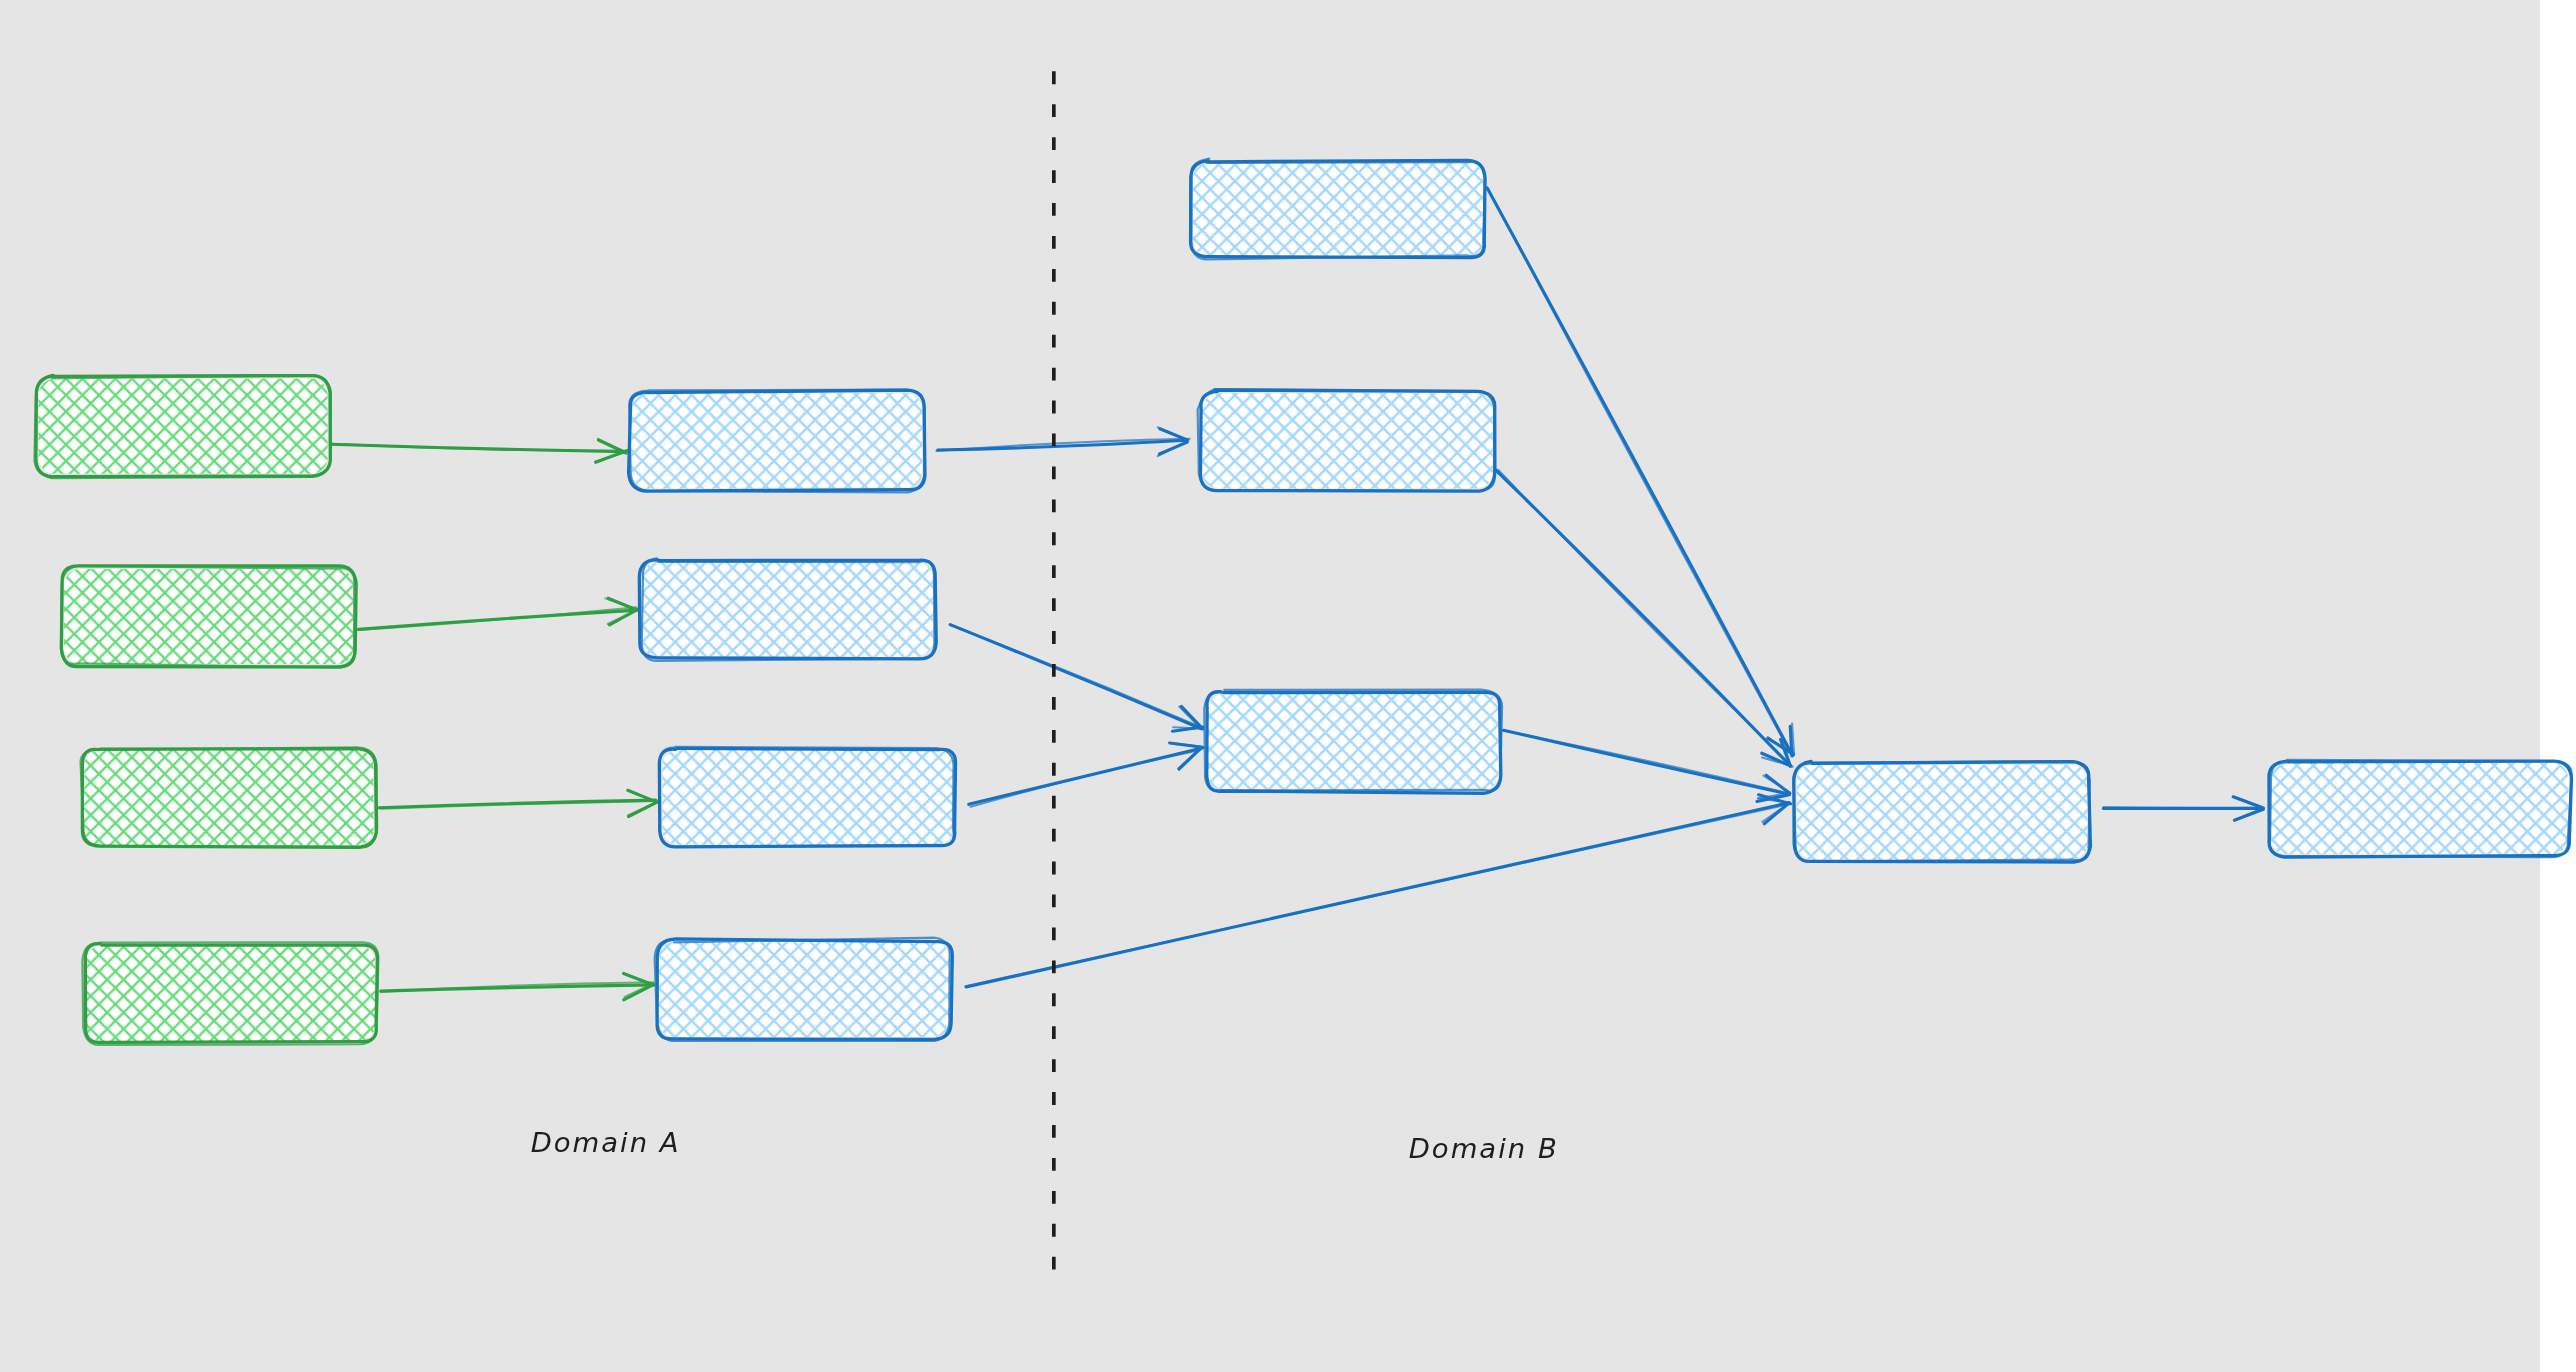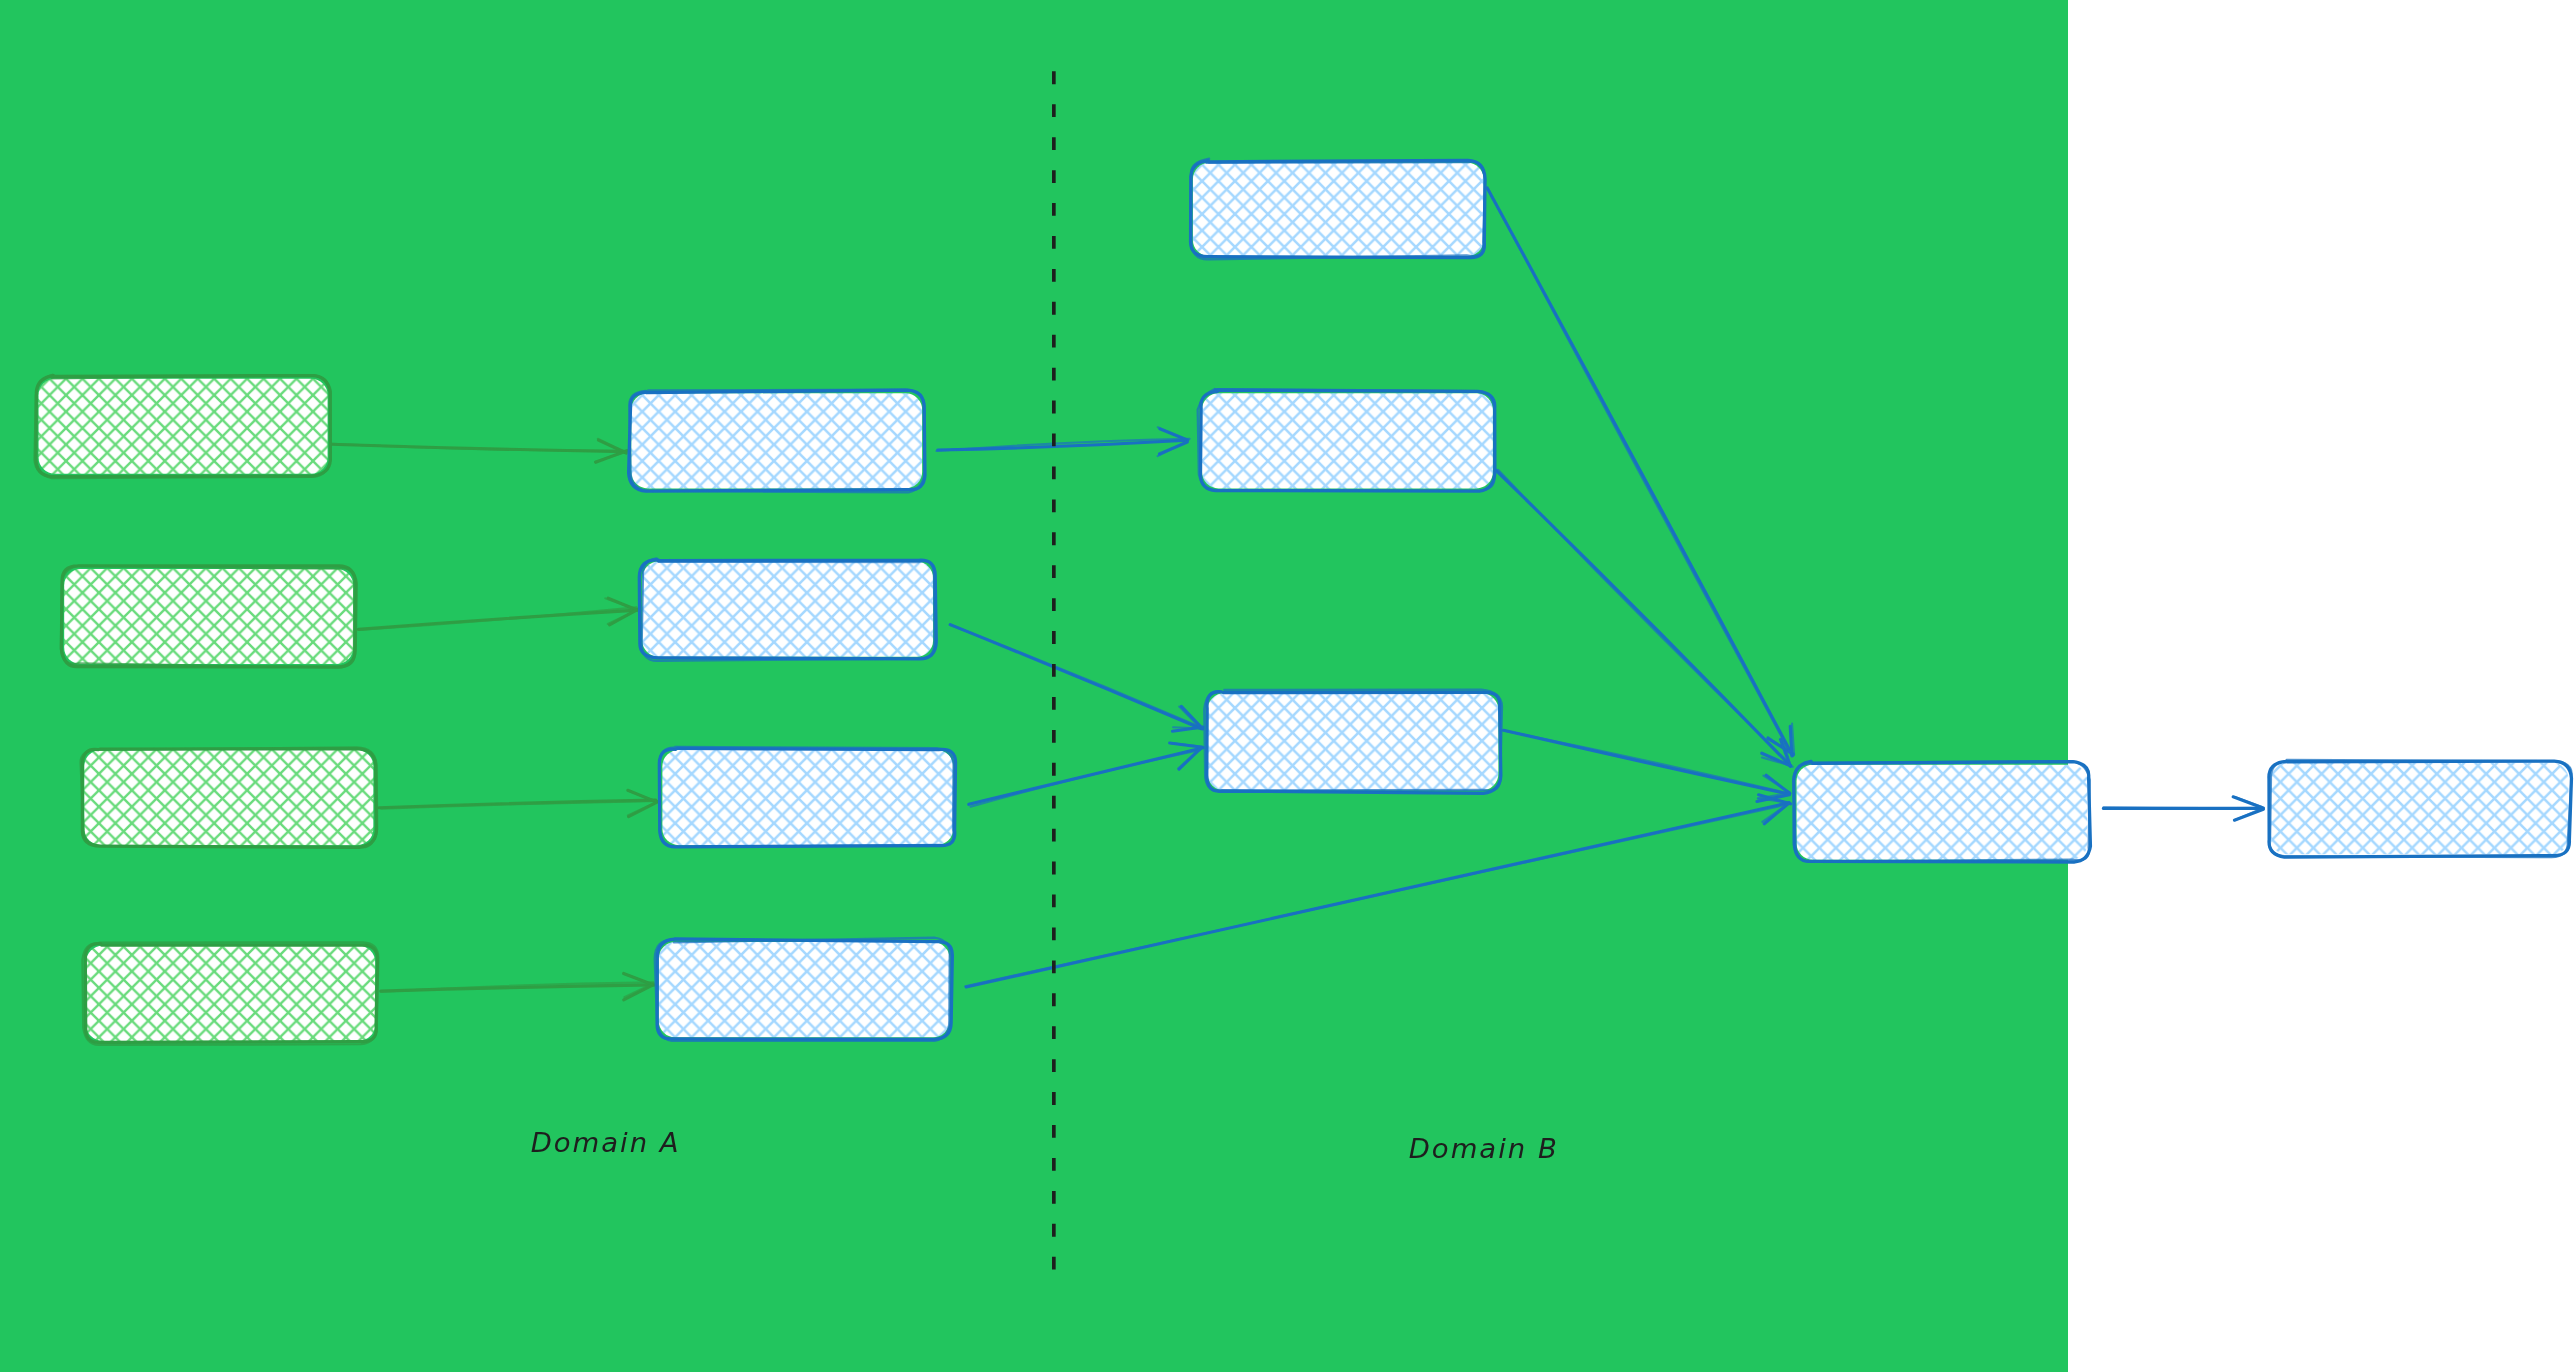--- a/index.html
+++ b/index.html
@@ -1,21 +1,21 @@
 <!DOCTYPE html>
 <html style="font-size:14.6px"><head>
 <meta charset="utf-8">
 <title>Domain A / Domain B flow diagram</title>
 <style>
   html,body{margin:0;padding:0;background:#ffffff;}
   body{
     font-family:"DejaVu Sans", sans-serif;
     width:2576px;height:1372px;overflow:hidden;position:relative;
   }
-  #canvas-root{position:relative;width:2068px;height:1372px;background:#22c55e;}
+  #canvas-root{position:relative;width:2540px;height:1372px;background:#e5e5e5;}
   svg#diagram{position:absolute;left:0;top:0;width:2576px;height:1372px;display:block;}
   .domain-label{
     font-family:"DejaVu Sans", sans-serif;
     font-size:30px;
     font-style:italic;
     letter-spacing:2.2px;
     fill:#1e1e1e;
     font-weight:400;
   }
 </style>

